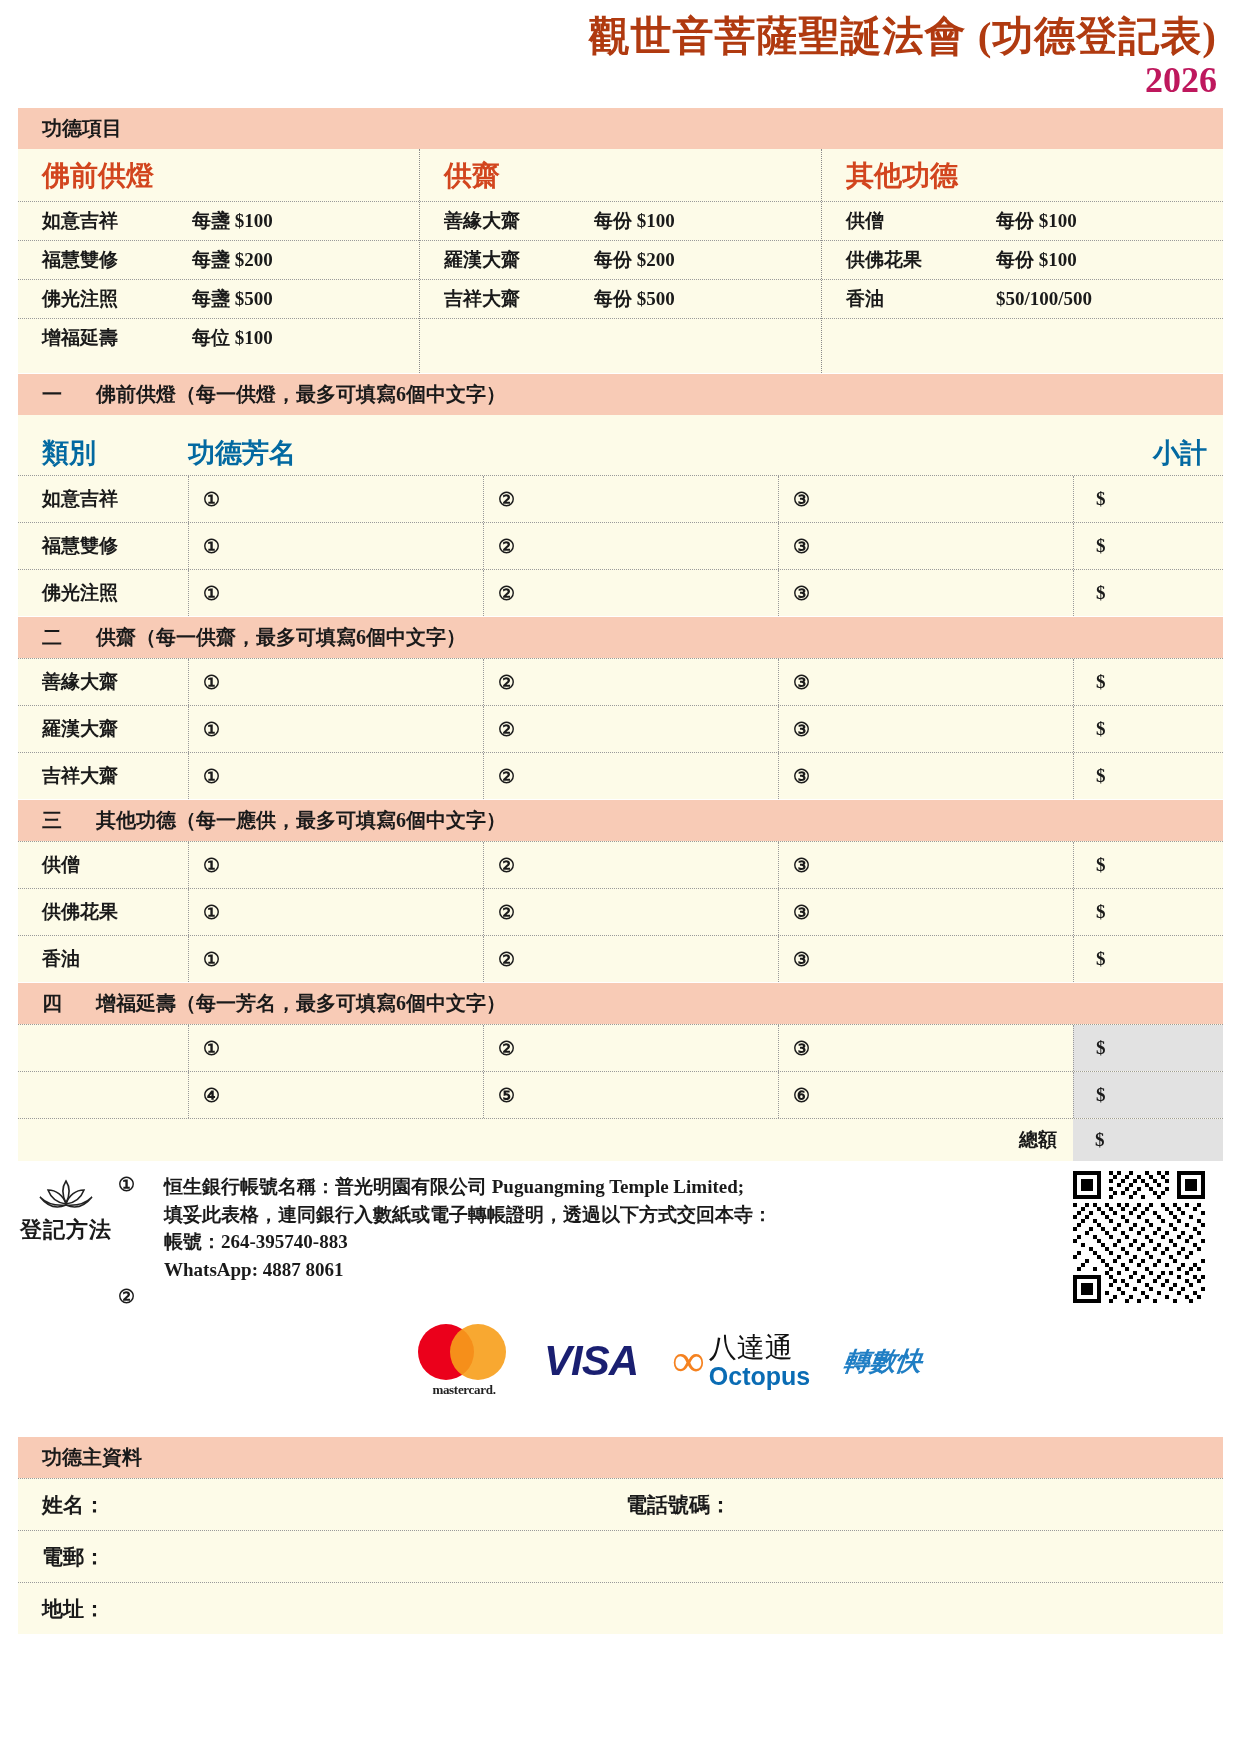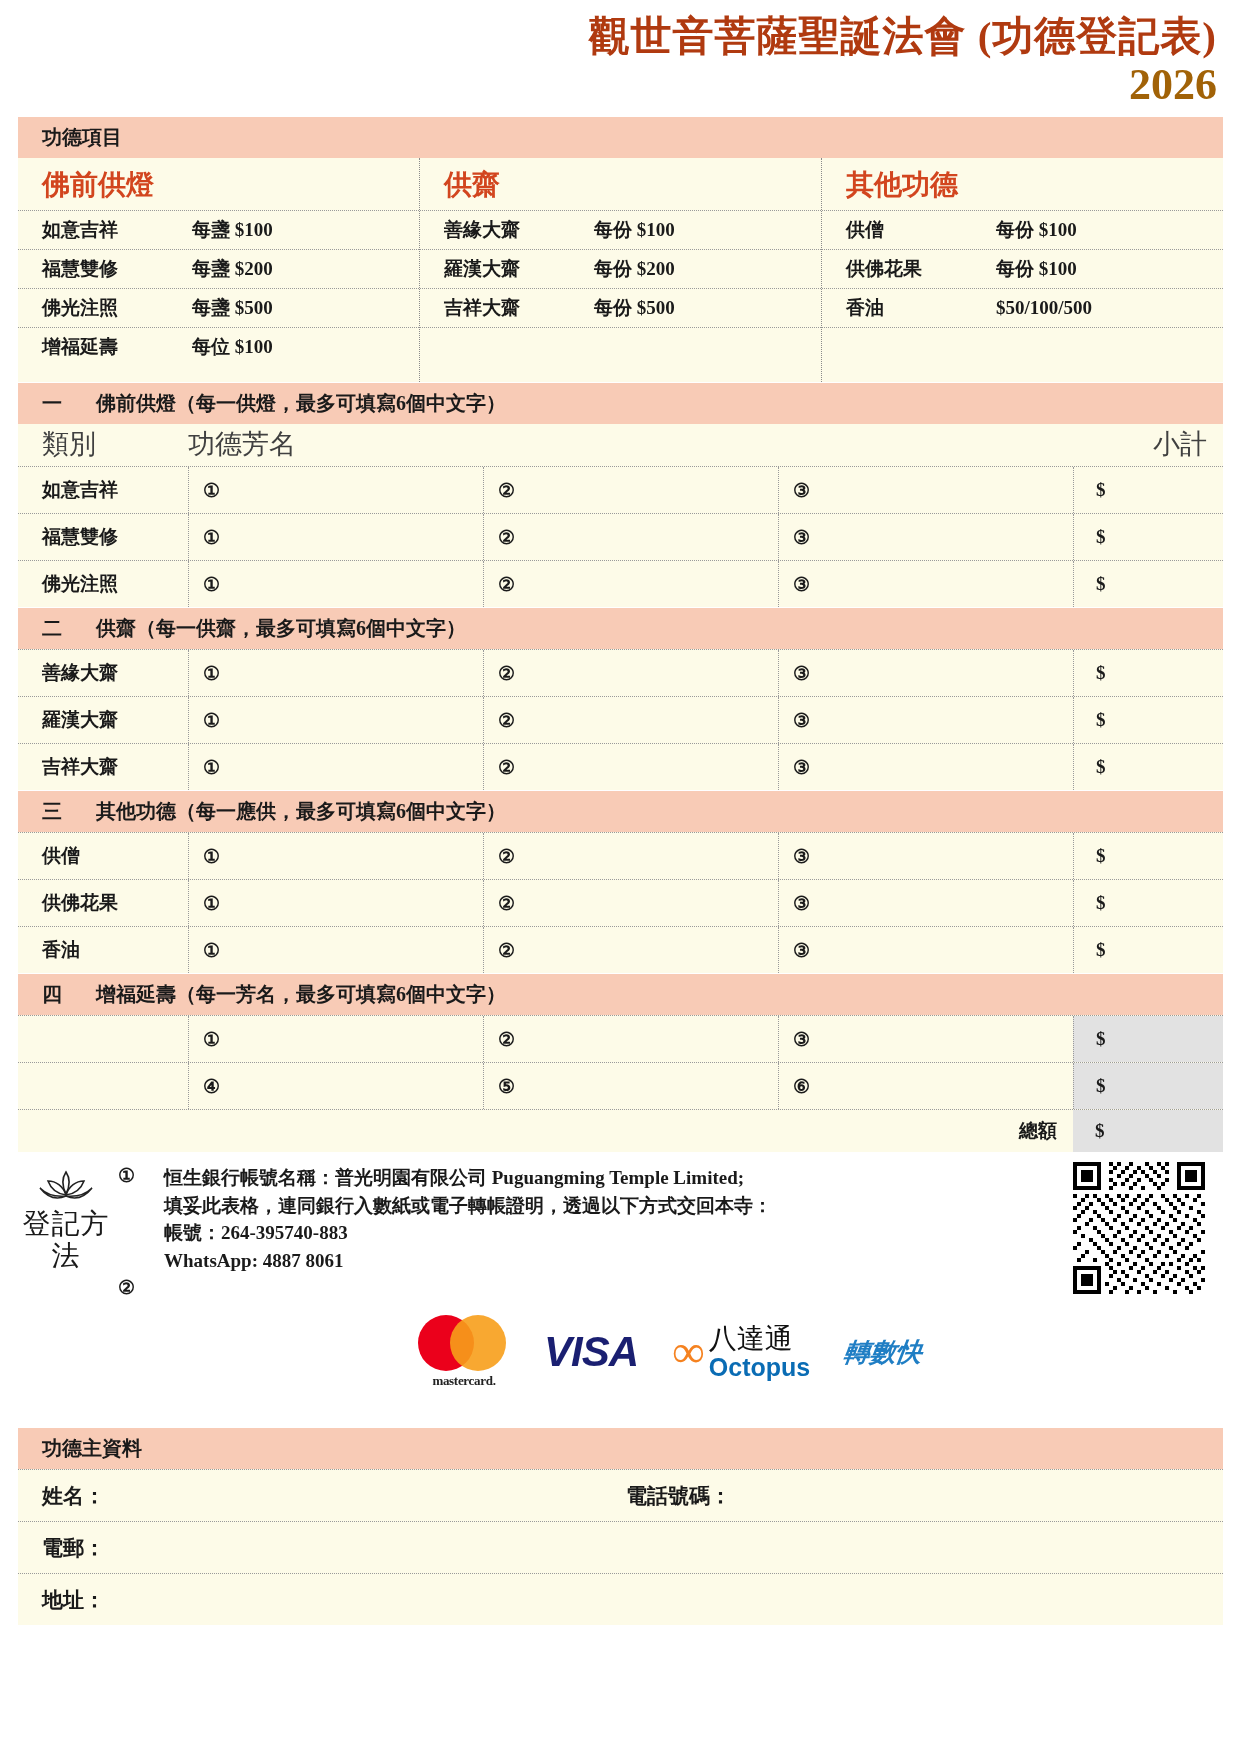--- a/index.html
+++ b/index.html
@@ -31,23 +31,23 @@
     flex-direction: column;
   }
   .header-title {
     font-size: 41px;
     font-weight: bold;
     color: #b03a10;
     letter-spacing: 1px;
     line-height: 1.1;
   }
   .header-year {
-    font-size: 44px;
-    font-weight: bold;
-    color: #a16207;
+    font-size: 36px;
+    font-weight: bold;
+    color: #be185d;
     font-family: "Liberation Serif", serif;
   }
 
   
   .band {
     background: #f8cbb6;
     font-size: 20px;
     font-weight: bold;
     color: #1a1a1a;
     padding: 7px 10px 7px 24px;
@@ -90,23 +90,23 @@
   .price-name { width: 150px; }
   .price-amt { flex: 1; }
   .price-col .price-row.empty-space { border-top: 1px dotted #9a9a9a; height: 38px; }
 
   
   .entry-head {
     display: flex;
     background: #fdfbe8;
     align-items: baseline;
     font-size: 27px;
-    font-weight: normal;
-    color: #404040;
-    padding: 2px 0 4px 0;
+    font-weight: bold;
+    color: #0369a1;
+    padding: 20px 0 4px 0;
   }
   .entry-head .c1 { width: 170px; padding-left: 24px; box-sizing: border-box; }
   .entry-head .c2 { flex: 1; }
   .entry-head .c4 { width: 150px; text-align: right; padding-right: 16px; box-sizing: border-box; }
 
   .entry-row {
     display: flex;
     background: #fdfbe8;
     border-top: 1px dotted #9a9a9a;
     font-size: 19px;
@@ -165,22 +165,22 @@
     display: flex;
     padding: 12px 0 4px 0;
     position: relative;
   }
   .reg-left {
     width: 96px;
     text-align: center;
     padding-top: 4px;
   }
   .reg-vert {
-    font-size: 28px;
-    font-weight: normal;
+    font-size: 22px;
+    font-weight: bold;
     line-height: 1.15;
     letter-spacing: 1px;
   }
   .lotus { margin: 0 auto 6px auto; display:block; }
   .reg-body { flex: 1; padding-left: 4px; }
   .reg-item {
     display: flex;
     font-size: 19px;
     font-weight: bold;
     margin-bottom: 2px;

